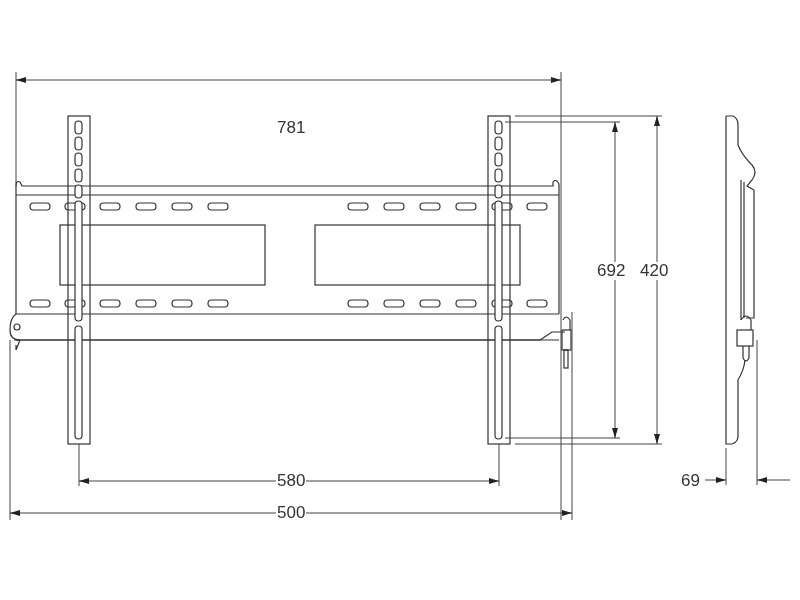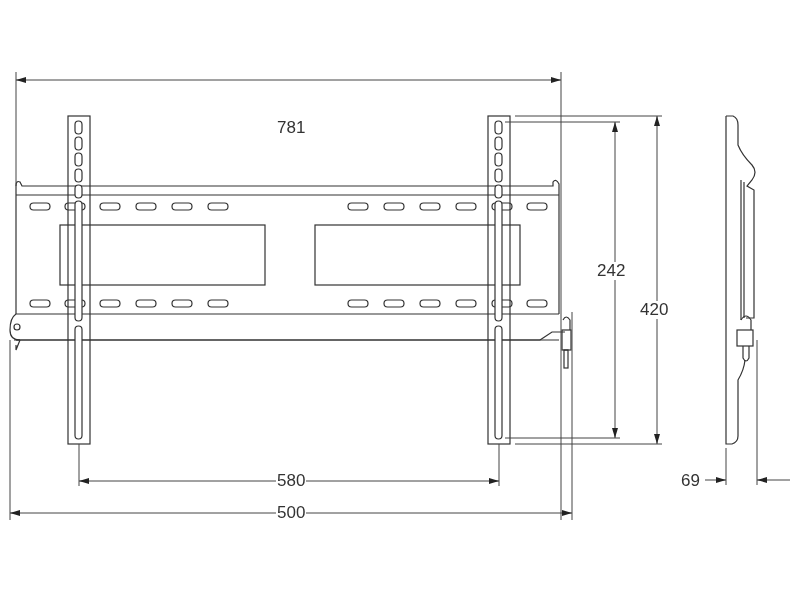--- a/index.html
+++ b/index.html
@@ -128,17 +128,17 @@
     <path class="ln" d="M743,346 L743,358 Q746,364 749,358 L749,346"></path>
   </g>
 
   <line class="thin" x1="726" y1="448" x2="726" y2="485"></line>
   <line class="thin" x1="757" y1="340" x2="757" y2="485"></line>
   <line class="thin" x1="705" y1="480" x2="726" y2="480" marker-end="url(#arr)"></line>
   <line class="thin" x1="790" y1="480" x2="757" y2="480" marker-end="url(#arr)"></line>
 </svg>
 
 <span class="lbl" style="left:276px;top:71px;margin-top:48px;">781</span>
-<span class="lbl" style="left:596px;top:262px;">242</span>
-<span class="lbl" style="left:639px;top:262px;margin-top:39px;">420</span>
+<span class="lbl" style="left:596px;top:262px;">692</span>
+<span class="lbl" style="left:639px;top:262px;">420</span>
 <span class="lbl" style="left:276px;top:472px;">580</span>
 <span class="lbl" style="left:276px;top:504px;">500</span>
 <span class="lbl" style="left:680px;top:472px;">69</span>
 
 </body></html>

